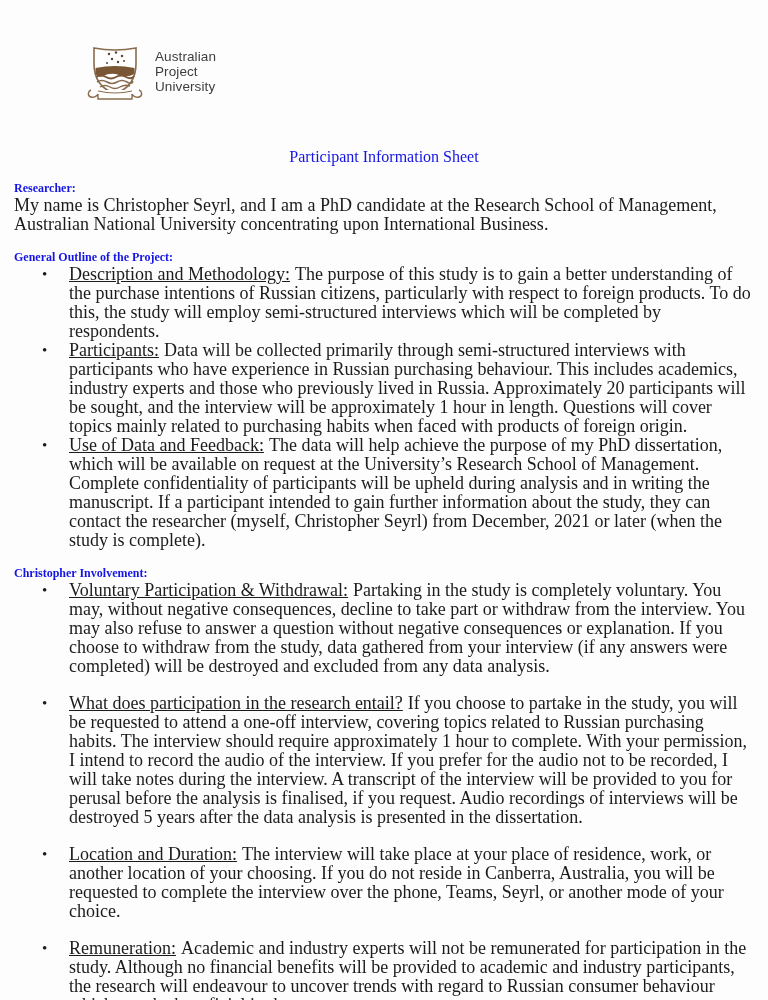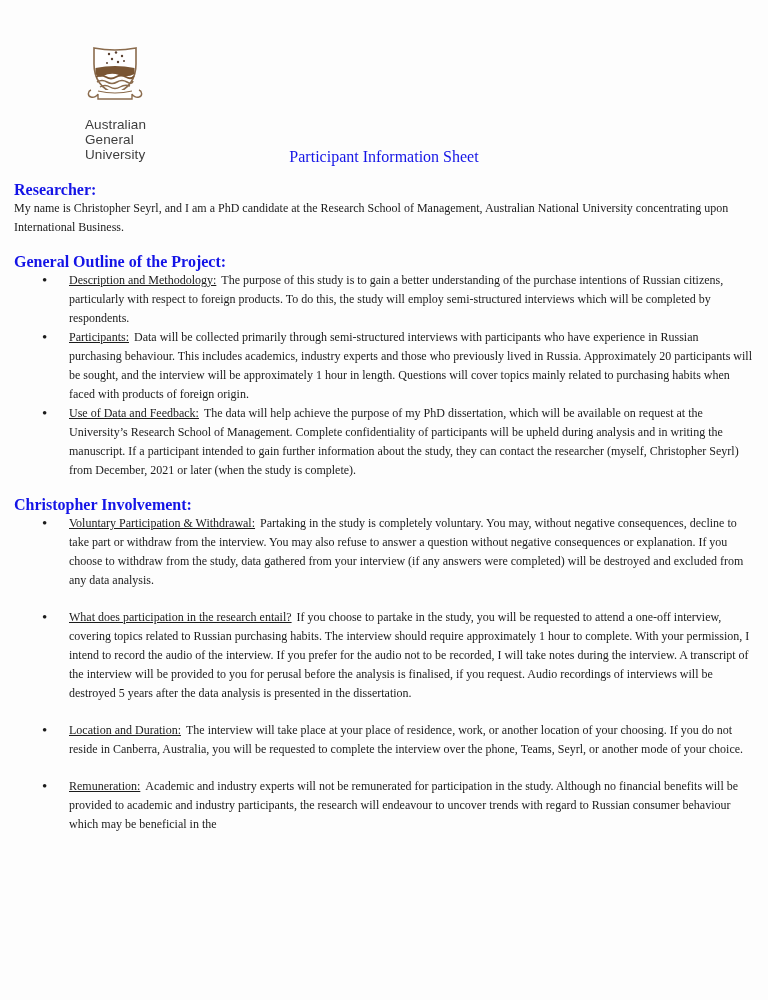--- a/index.html
+++ b/index.html
@@ -8,35 +8,35 @@
     background: #fdfdfd;
     font-family: "Liberation Serif", serif;
     color: #1b1b1b;
   }
   .page {
     width: 768px; height: 1000px;
     padding: 44px 14px 0 14px;
     background: #fdfdfd;
   }
   
-  .logo { display: flex; align-items: flex-start; gap: 10px; margin-left: 71px; height: 58px; flex-direction: column; }
+  .logo { display: flex; align-items: flex-start; gap: 10px; margin-left: 71px; height: 58px; }
   .crest { width: 60px; height: 58px; flex: 0 0 auto; }
   .logo-text {
     font-family: "Liberation Sans", sans-serif;
     font-size: 13.5px; line-height: 15px; letter-spacing: 0.1px;
     padding-top: 5px;
   }
   
   .doc-title {
     text-align: center; font-weight: normal; font-size: 16px;
     margin-top: 46px;
   }
   .blue { color: #1414e6; }
-  .h-blue { font-weight: bold; font-size: 16px; }
-  .body-text, .b-text { font-size: 12px; line-height: 19px; }
+  .h-blue { font-weight: bold; font-size: 12px; }
+  .body-text, .b-text { font-size: 18px; line-height: 19px; }
   .researcher-head { margin-top: 15px; }
   .project-line { margin-top: 34px; font-size: 16px; line-height: 19px; }
   .section-head-1 { margin-top: 16px; }
   .section-head-2 { margin-top: 16px; }
   
   .bullet { display: flex; margin-left: 28px; }
   .bullet .dot {
     flex: 0 0 14px; width: 14px; font-size: 15px; line-height: 19px;
     padding-top: 0px;
   }
@@ -67,21 +67,21 @@
       <path d="M10.5,24 Q30,20 49.5,24 L49.5,30 Q42,34 34,31 Q26,28 18,32 Q13,34 10.5,30 Z" fill="#7a5634"></path>
       <path d="M11,33 Q16,30 21,33 T31,33 T41,33 T49,32" fill="none" stroke="#7a5634" stroke-width="1.8"></path>
       <path d="M12,38 Q17,35 22,38 T32,38 T42,38 T48,37" fill="none" stroke="#8a6b4d" stroke-width="1.6"></path>
       <path d="M15,43 Q20,40 25,43 T35,43 T45,42" fill="none" stroke="#8a6b4d" stroke-width="1.4"></path>
 
       <path d="M6,46 C3,47 2,52 6,53 C9,54 12,52 13,50 L13,55 L47,55 L47,50 C48,52 51,54 54,53 C58,52 57,47 54,46" fill="#ffffff" stroke="#8a6b4d" stroke-width="1.4"></path>
       <path d="M13,47 Q30,51 47,47" fill="none" stroke="#8a6b4d" stroke-width="1.2"></path>
     </svg>
     <div class="logo-text" style="color:#3d3d3d;">
       <div>Australian</div>
-      <div>General</div>
+      <div>Project</div>
       <div>University</div>
     </div>
   </div>
 
   <div class="doc-title blue">Participant Information Sheet</div>
 
   <div class="h-blue blue researcher-head">Researcher:</div>
   <p class="body-text">My name is Christopher Seyrl, and I am a PhD candidate at the Research School of Management, Australian National University concentrating upon International Business.</p>
 
 

